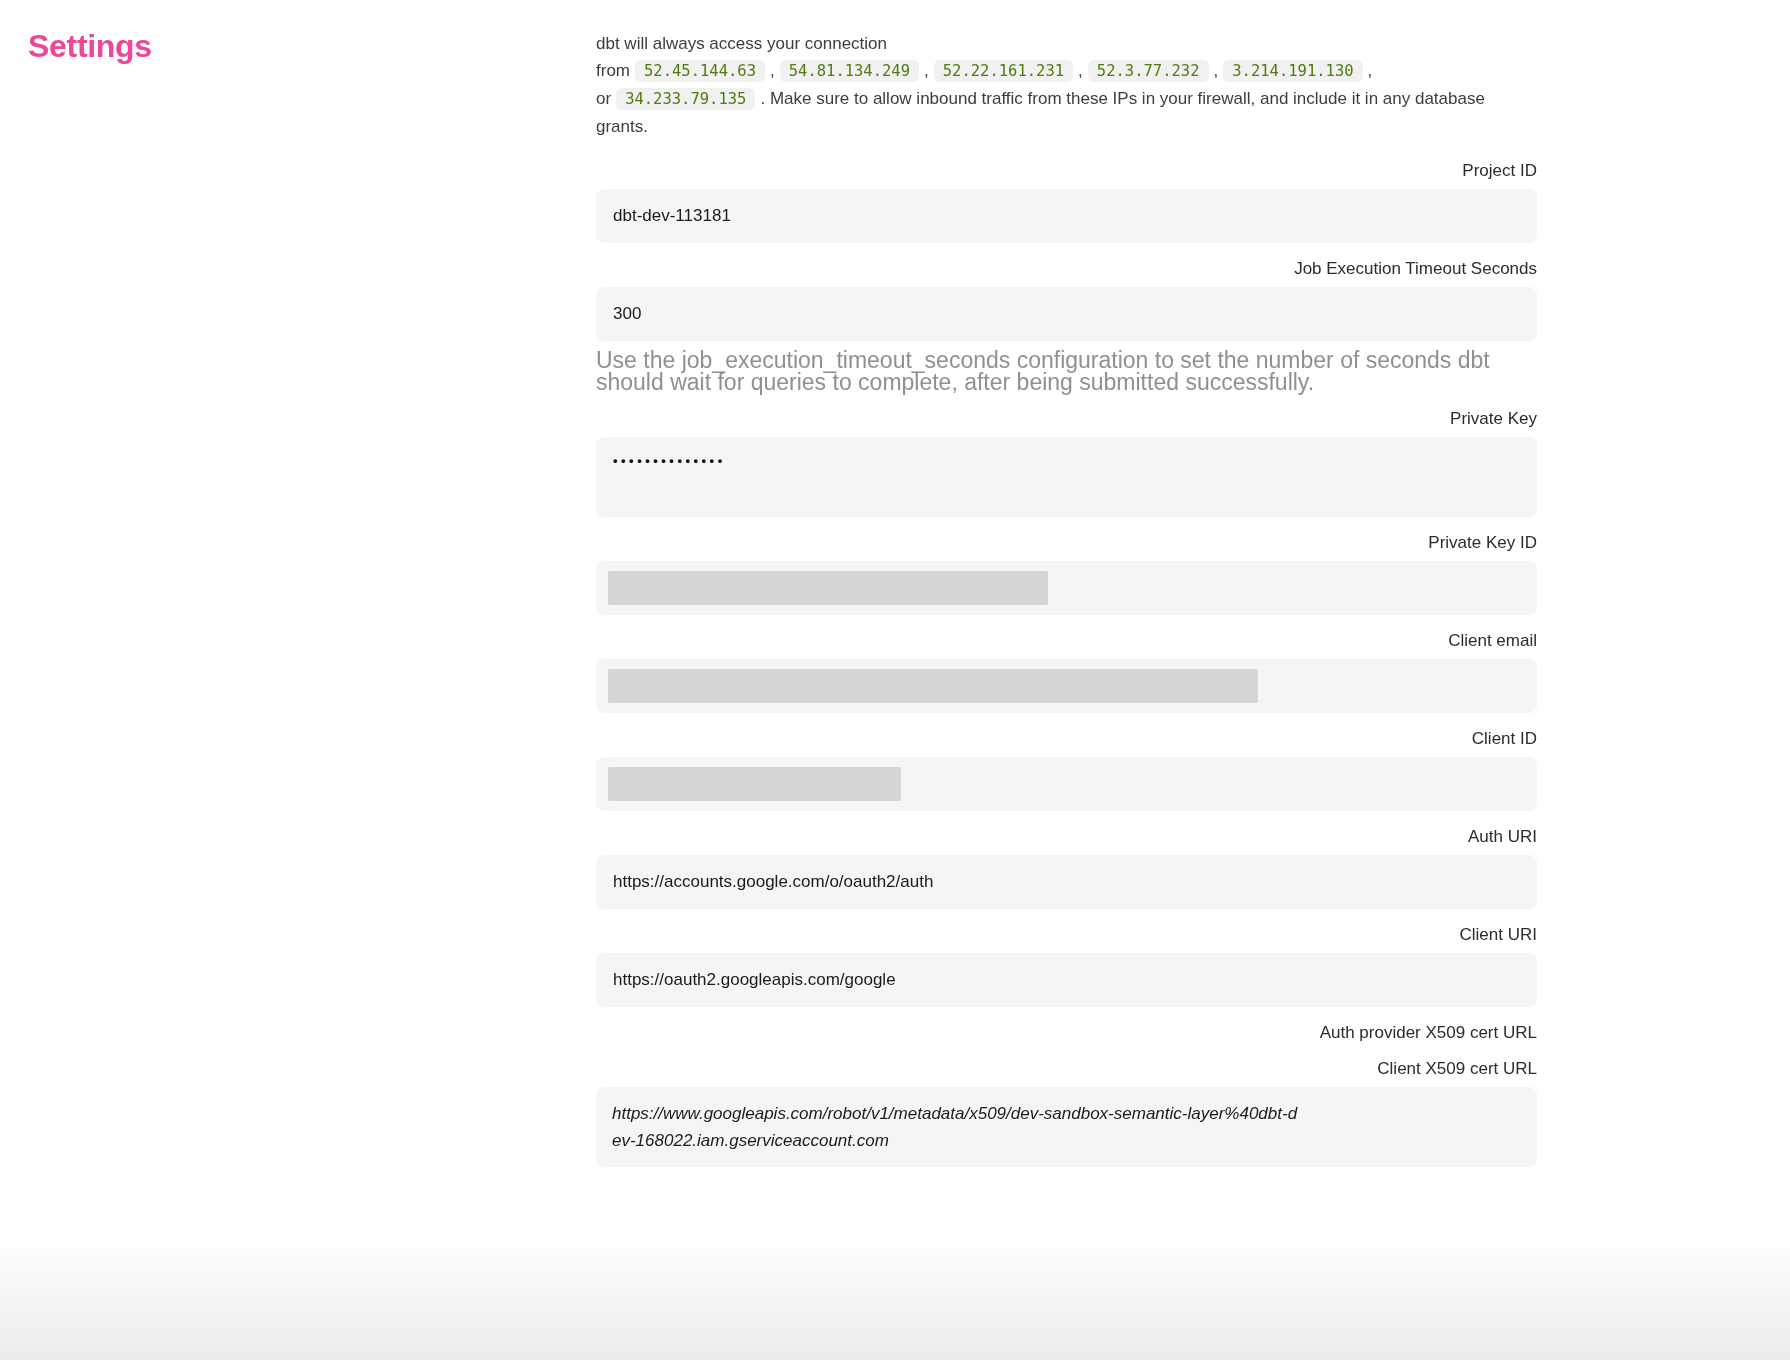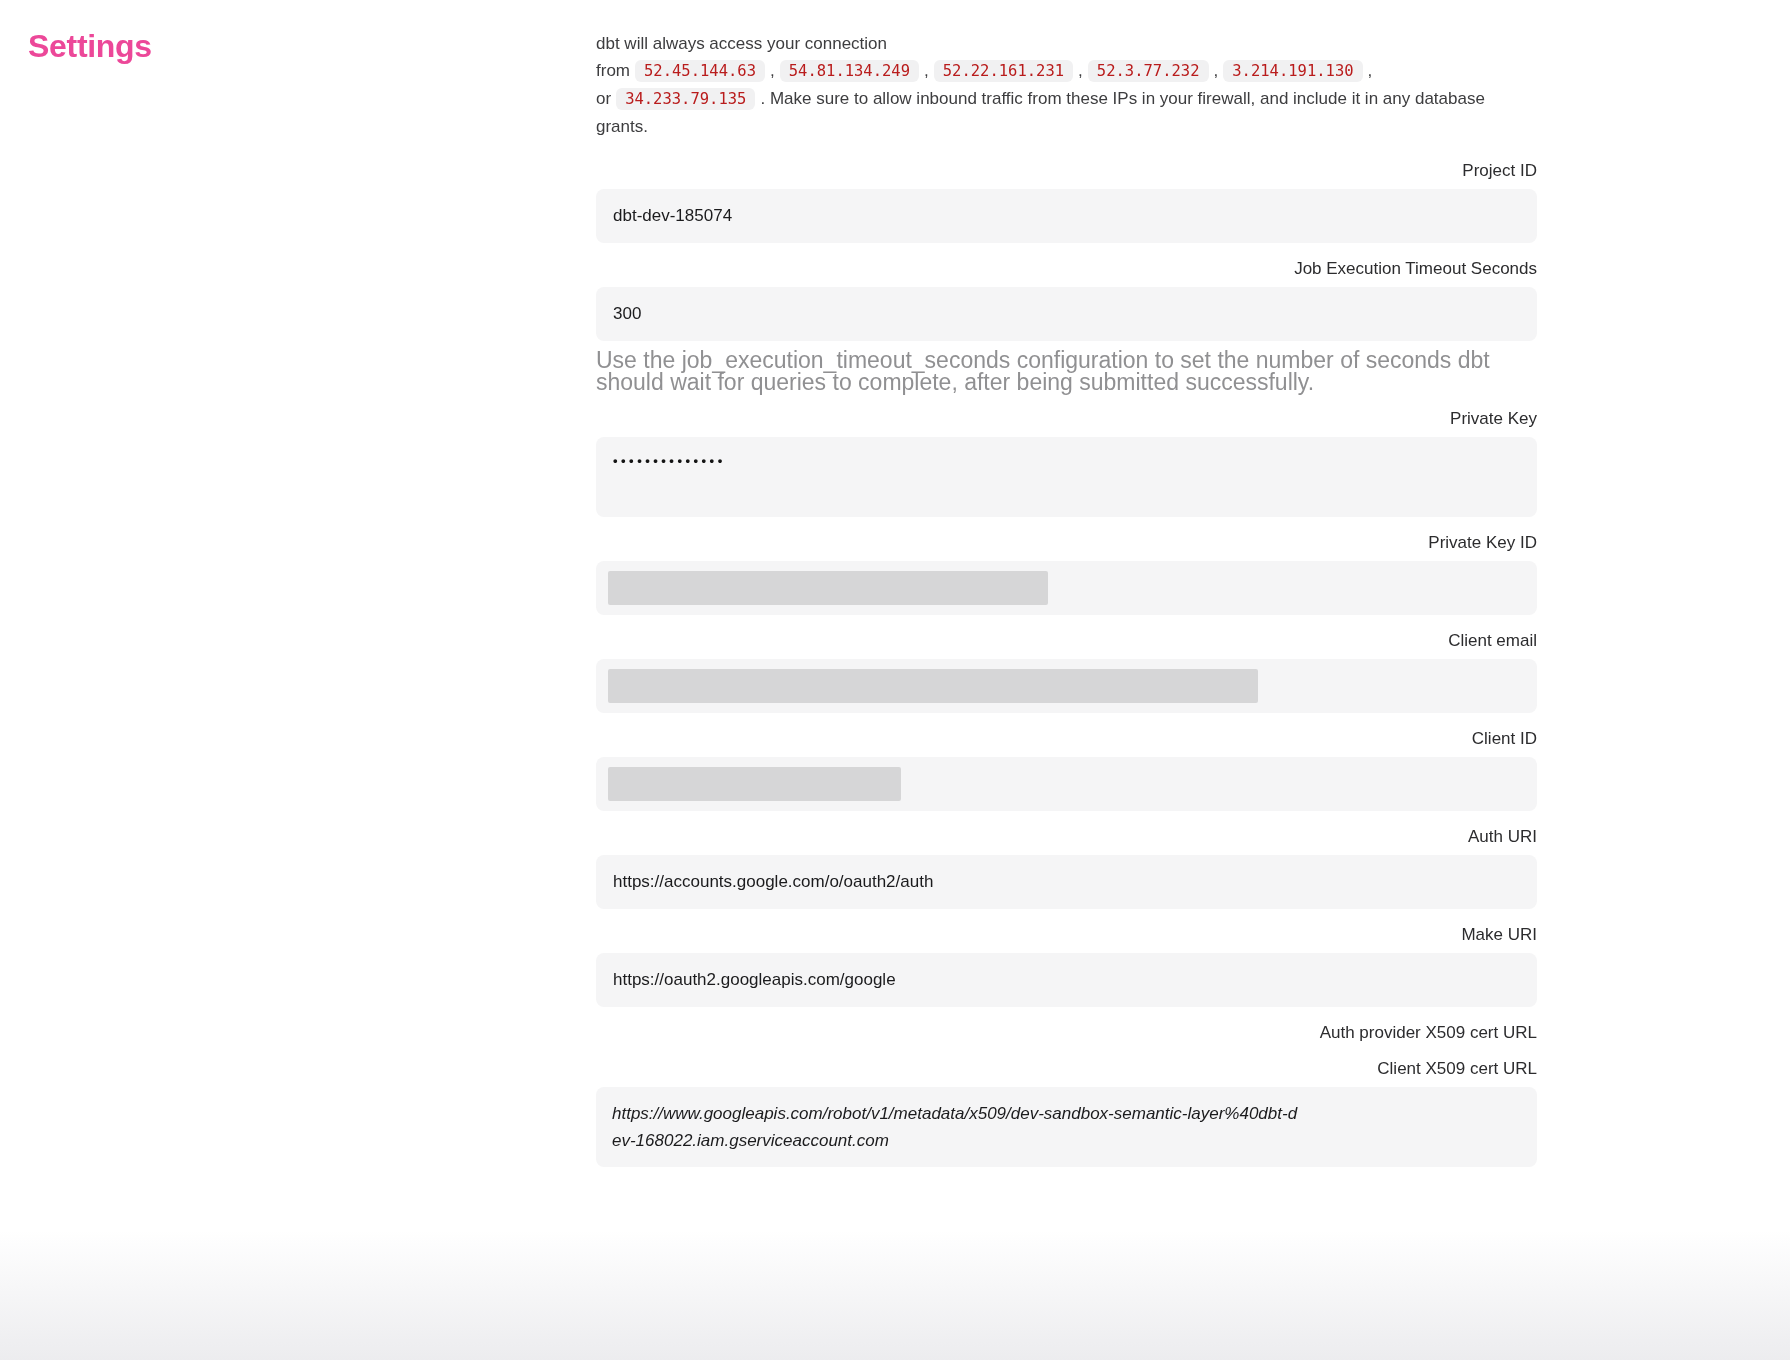--- a/index.html
+++ b/index.html
@@ -25,21 +25,21 @@
   }
   .intro {
     font-size: 17px;
     line-height: 27px;
     color: #3d3d3f;
     margin-bottom: 21px;
   }
   .ip-chip {
     font-family: "DejaVu Sans Mono", monospace;
     font-size: 15.5px;
-    color: #b91c1c;
+    color: #4d7c0f;
     background: #f1f1f2;
     border-radius: 6px;
     padding: 2px 9px;
     margin: 16px 5px;
     white-space: nowrap;
   }
   .form-group { margin-bottom: 16px; }
   .field-label {
     font-size: 17px;
     line-height: 20px;
@@ -105,21 +105,21 @@
 
 <h1 class="page-title">Settings</h1>
 
 <div class="main-col">
 
   <p class="intro"><span>dbt will always access your connection from</span><code class="ip-chip">52.45.144.63</code><span>,</span><code class="ip-chip">54.81.134.249</code><span>,</span><code class="ip-chip">52.22.161.231</code><span>,</span><code class="ip-chip">52.3.77.232</code><span>,</span><code class="ip-chip">3.214.191.130</code><span>, or</span><code class="ip-chip">34.233.79.135</code><span>. Make sure to allow inbound traffic from these IPs in your firewall, and include it in any database grants.</span></p>
 
   <div class="form-group">
     <div class="field-label">Project ID</div>
     <div class="field">
-      <span class="field-value">dbt-dev-185074</span>
+      <span class="field-value">dbt-dev-113181</span>
     </div>
   </div>
 
   <div class="form-group">
     <div class="field-label">Job Execution Timeout Seconds</div>
     <div class="field">
       <span class="field-value">300</span>
     </div>
     <p class="helper">Use the job_execution_timeout_seconds configuration to set the number of seconds dbt should wait for queries to complete, after being submitted successfully.</p>
   </div>
@@ -153,21 +153,21 @@
   </div>
 
   <div class="form-group">
     <div class="field-label">Auth URI</div>
     <div class="field">
       <span class="field-value">https://accounts.google.com/o/oauth2/auth</span>
     </div>
   </div>
 
   <div class="form-group">
-    <div class="field-label">Make URI</div>
+    <div class="field-label">Client URI</div>
     <div class="field">
       <span class="field-value">https://oauth2.googleapis.com/google</span>
     </div>
   </div>
 
   <div class="form-group">
     <div class="field-label">Auth provider X509 cert URL</div>
   </div>
 
   <div class="form-group">

